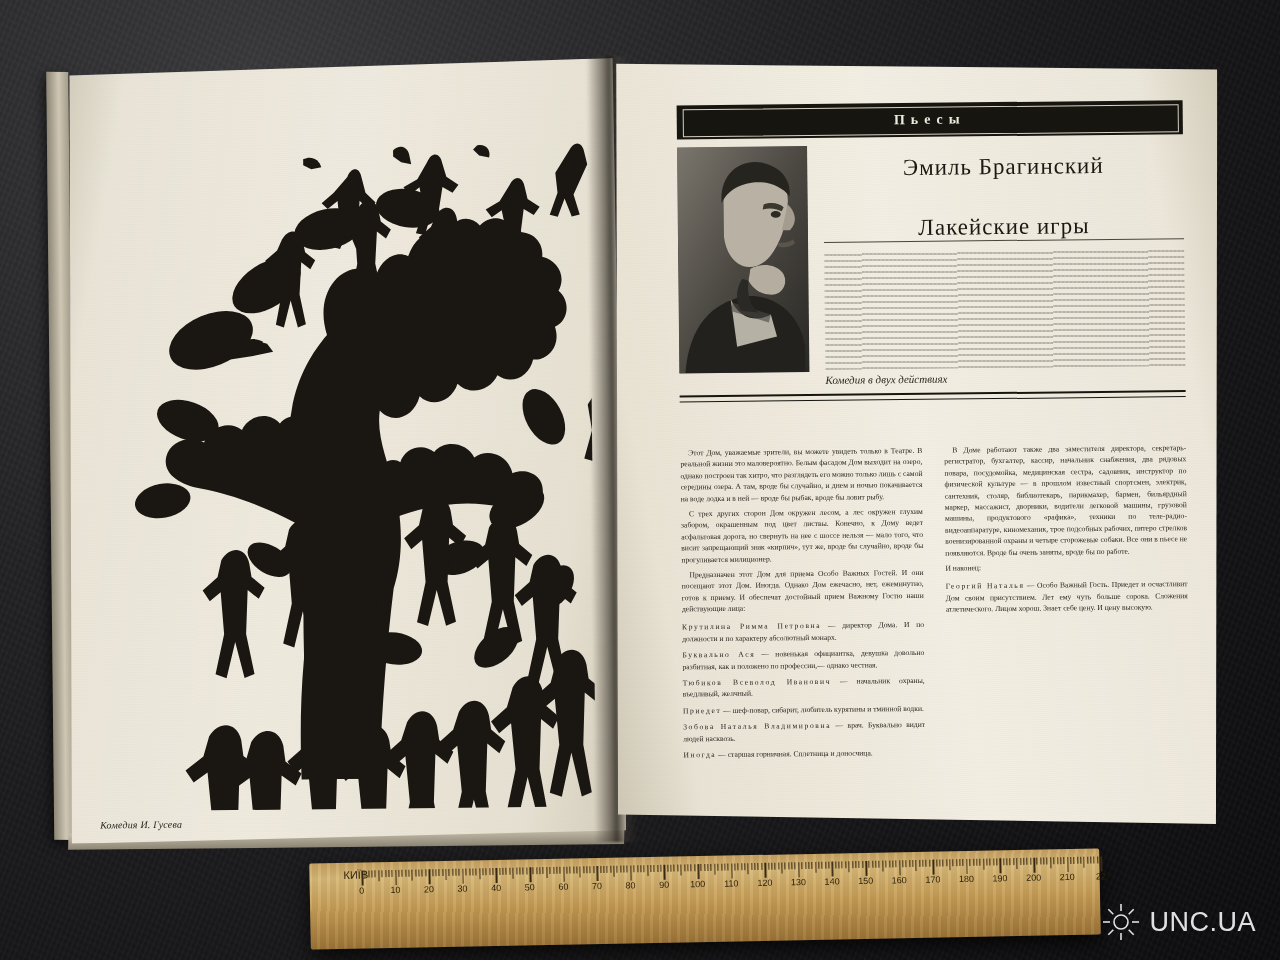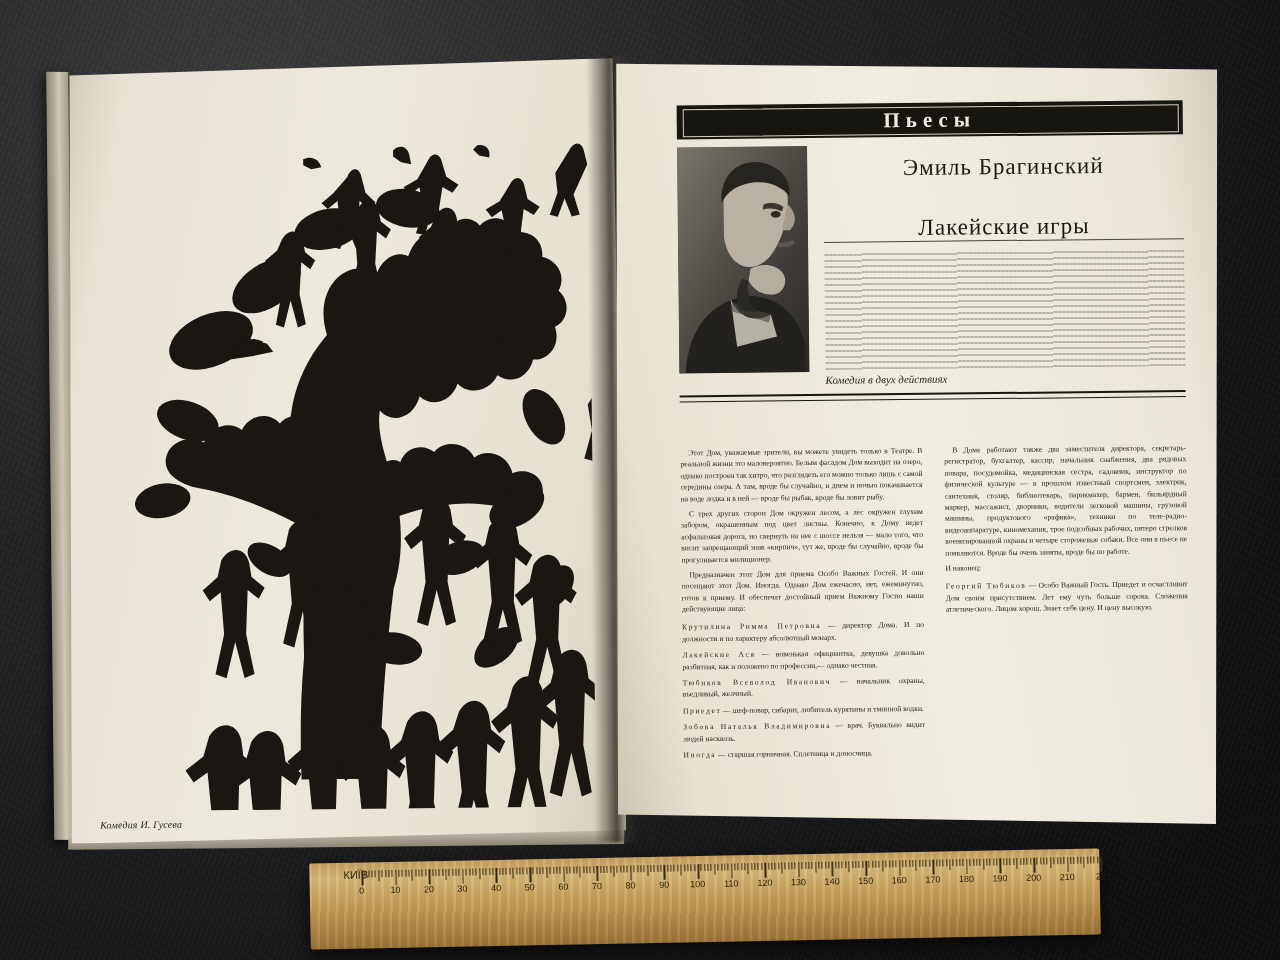--- a/index.html
+++ b/index.html
@@ -50,21 +50,21 @@
   .illo svg{width:100%;height:100%;display:block;}
   .illo-caption{position:absolute;left:34px;top:756px;font-style:italic;
     font-size:10px;color:#2a2722;letter-spacing:.2px;}
 
   
   .rp{position:absolute;left:0;top:0;width:100%;height:100%;}
   .band{position:absolute;background:#17150f;}
   .band-top{left:66px;top:58px;width:506px;height:34px;}
   .band-title{position:absolute;left:66px;top:58px;width:506px;height:34px;
     display:flex;align-items:center;justify-content:center;}
-  .band-title span{color:#efeade;font-size:21px;font-weight:bold;letter-spacing:6px;
+  .band-title span{color:#efeade;font-size:14px;font-weight:bold;letter-spacing:6px;
     font-family:"Liberation Serif",serif;}
   .band-inner{position:absolute;left:72px;top:62px;width:494px;height:26px;border:1px solid #d8d2c2;}
 
   .photo{position:absolute;left:66px;top:100px;width:130px;height:226px;
     background:linear-gradient(170deg,#6e6a62,#3b3833 40%,#55524b 75%,#2b2825);
     overflow:hidden;}
   .photo svg{display:block;}
 
   .author{position:absolute;left:212px;top:110px;width:360px;}
   .author h1{margin:0;font-size:23px;letter-spacing:1px;color:#1b1813;text-align:center;font-weight:normal;}
@@ -278,21 +278,21 @@
 
           <div class="col">
             <p>Этот Дом, уважаемые зрители, вы можете увидеть только в Театре. В реальной жизни это маловероятно. Белым фасадом Дом выходит на озеро, однако построен так хитро, что разглядеть его можно только лишь с самой середины озера. А там, вроде бы случайно, и днем и ночью покачивается на воде лодка и в ней — вроде бы рыбак, вроде бы ловит рыбу.</p>
             <p>С трех других сторон Дом окружен лесом, а лес окружен глухим забором, окрашенным под цвет листвы. Конечно, к Дому ведет асфальтовая дорога, но свернуть на нее с шоссе нельзя — мало того, что висит запрещающий знак «кирпич», тут же, вроде бы случайно, вроде бы прогуливается милиционер.</p>
             <p>Предназначен этот Дом для приема Особо Важных Гостей. И они посещают этот Дом. Иногда. Однако Дом ежечасно, нет, ежеминутно, готов к приему. И обеспечат достойный прием Важному Гостю наши действующие лица:</p>
             <div class="cast">
               <p>
                 <span class="nm">Крутилина Римма Петровна</span><span> — директор Дома. И по должности и по характеру абсолютный монарх.</span>
               </p>
               <p>
-                <span class="nm">Лакейские Ася</span><span> — новенькая официантка, девушка довольно разбитная, как и положено по профессии,— однако честная.</span>
+                <span class="nm">Буквально Ася</span><span> — новенькая официантка, девушка довольно разбитная, как и положено по профессии,— однако честная.</span>
               </p>
               <p>
                 <span class="nm">Тюбиков Всеволод Иванович</span><span> — начальник охраны, въедливый, желчный.</span>
               </p>
               <p>
                 <span class="nm">Приедет</span><span> — шеф-повар, сибарит, любитель курятины и тминной водки.</span>
               </p>
               <p>
                 <span class="nm">Зобова Наталья Владимировна</span><span> — врач. Буквально видит людей насквозь.</span>
               </p>
@@ -300,21 +300,21 @@
                 <span class="nm">Иногда</span><span> — старшая горничная. Сплетница и доносчица.</span>
               </p>
             </div>
           </div>
 
           <div class="col">
             <p>В Доме работают также два заместителя директора, секретарь-регистратор, бухгалтер, кассир, начальник снабжения, два рядовых повара, посудомойка, медицинская сестра, садовник, инструктор по физической культуре — в прошлом известный спортсмен, электрик, сантехник, столяр, библиотекарь, парикмахер, бармен, бильярдный маркер, массажист, дворники, водители легковой машины, грузовой машины, продуктового «рафика», техники по теле-радио-видеоаппаратуре, киномеханик, трое подсобных рабочих, пятеро стрелков военизированной охраны и четыре сторожевые собаки. Все они в пьесе не появляются. Вроде бы очень заняты, вроде бы по работе.</p>
             <p class="noind">И наконец:</p>
             <div class="cast">
               <p>
-                <span class="nm">Георгий Тюбиков</span><span> — Особо Важный Гость. Приедет и осчастливит Дом своим присутствием. Лет ему чуть больше сорока. Сложения атлетического. Лицом хорош. Знает себе цену. И цену высокую.</span>
+                <span class="nm">Георгий Наталья</span><span> — Особо Важный Гость. Приедет и осчастливит Дом своим присутствием. Лет ему чуть больше сорока. Сложения атлетического. Лицом хорош. Знает себе цену. И цену высокую.</span>
               </p>
             </div>
           </div>
 
         </div>
 
         <div class="folio">1*</div>
         <div class="redbox">Редакция журнала «Театр»</div>
 
       </div>
@@ -565,14 +565,32 @@
         <div class="tick" style="left: 774.4px; height: 11px;"></div>
         <div class="tick" style="left: 777.76px; height: 7px;"></div>
         <div class="tick" style="left: 781.12px; height: 7px;"></div>
         <div class="tick" style="left: 784.48px; height: 7px;"></div>
         <div class="tick" style="left: 787.84px; height: 7px;"></div>
         <div class="tick maj" style="left: 791.2px;"></div>
         <div class="tlabel" style="left: 791.2px;">22</div>
       </div>
   </div>
 
+  <div class="wm">
+    <svg width="40" height="40" viewBox="0 0 40 40">
+      <g stroke="#f2f2f2" stroke-width="1.6" fill="none">
+        <circle cx="20" cy="20" r="7"></circle>
+        <g>
+          <line x1="20" y1="2" x2="20" y2="9"></line>
+          <line x1="20" y1="31" x2="20" y2="38"></line>
+          <line x1="2" y1="20" x2="9" y2="20"></line>
+          <line x1="31" y1="20" x2="38" y2="20"></line>
+          <line x1="7.3" y1="7.3" x2="12.3" y2="12.3"></line>
+          <line x1="27.7" y1="27.7" x2="32.7" y2="32.7"></line>
+          <line x1="7.3" y1="32.7" x2="12.3" y2="27.7"></line>
+          <line x1="27.7" y1="12.3" x2="32.7" y2="7.3"></line>
+        </g>
+      </g>
+    </svg>
+    <span class="wm-text">UNC.UA</span>
+  </div>
 
 </div>
 
 </body></html>

